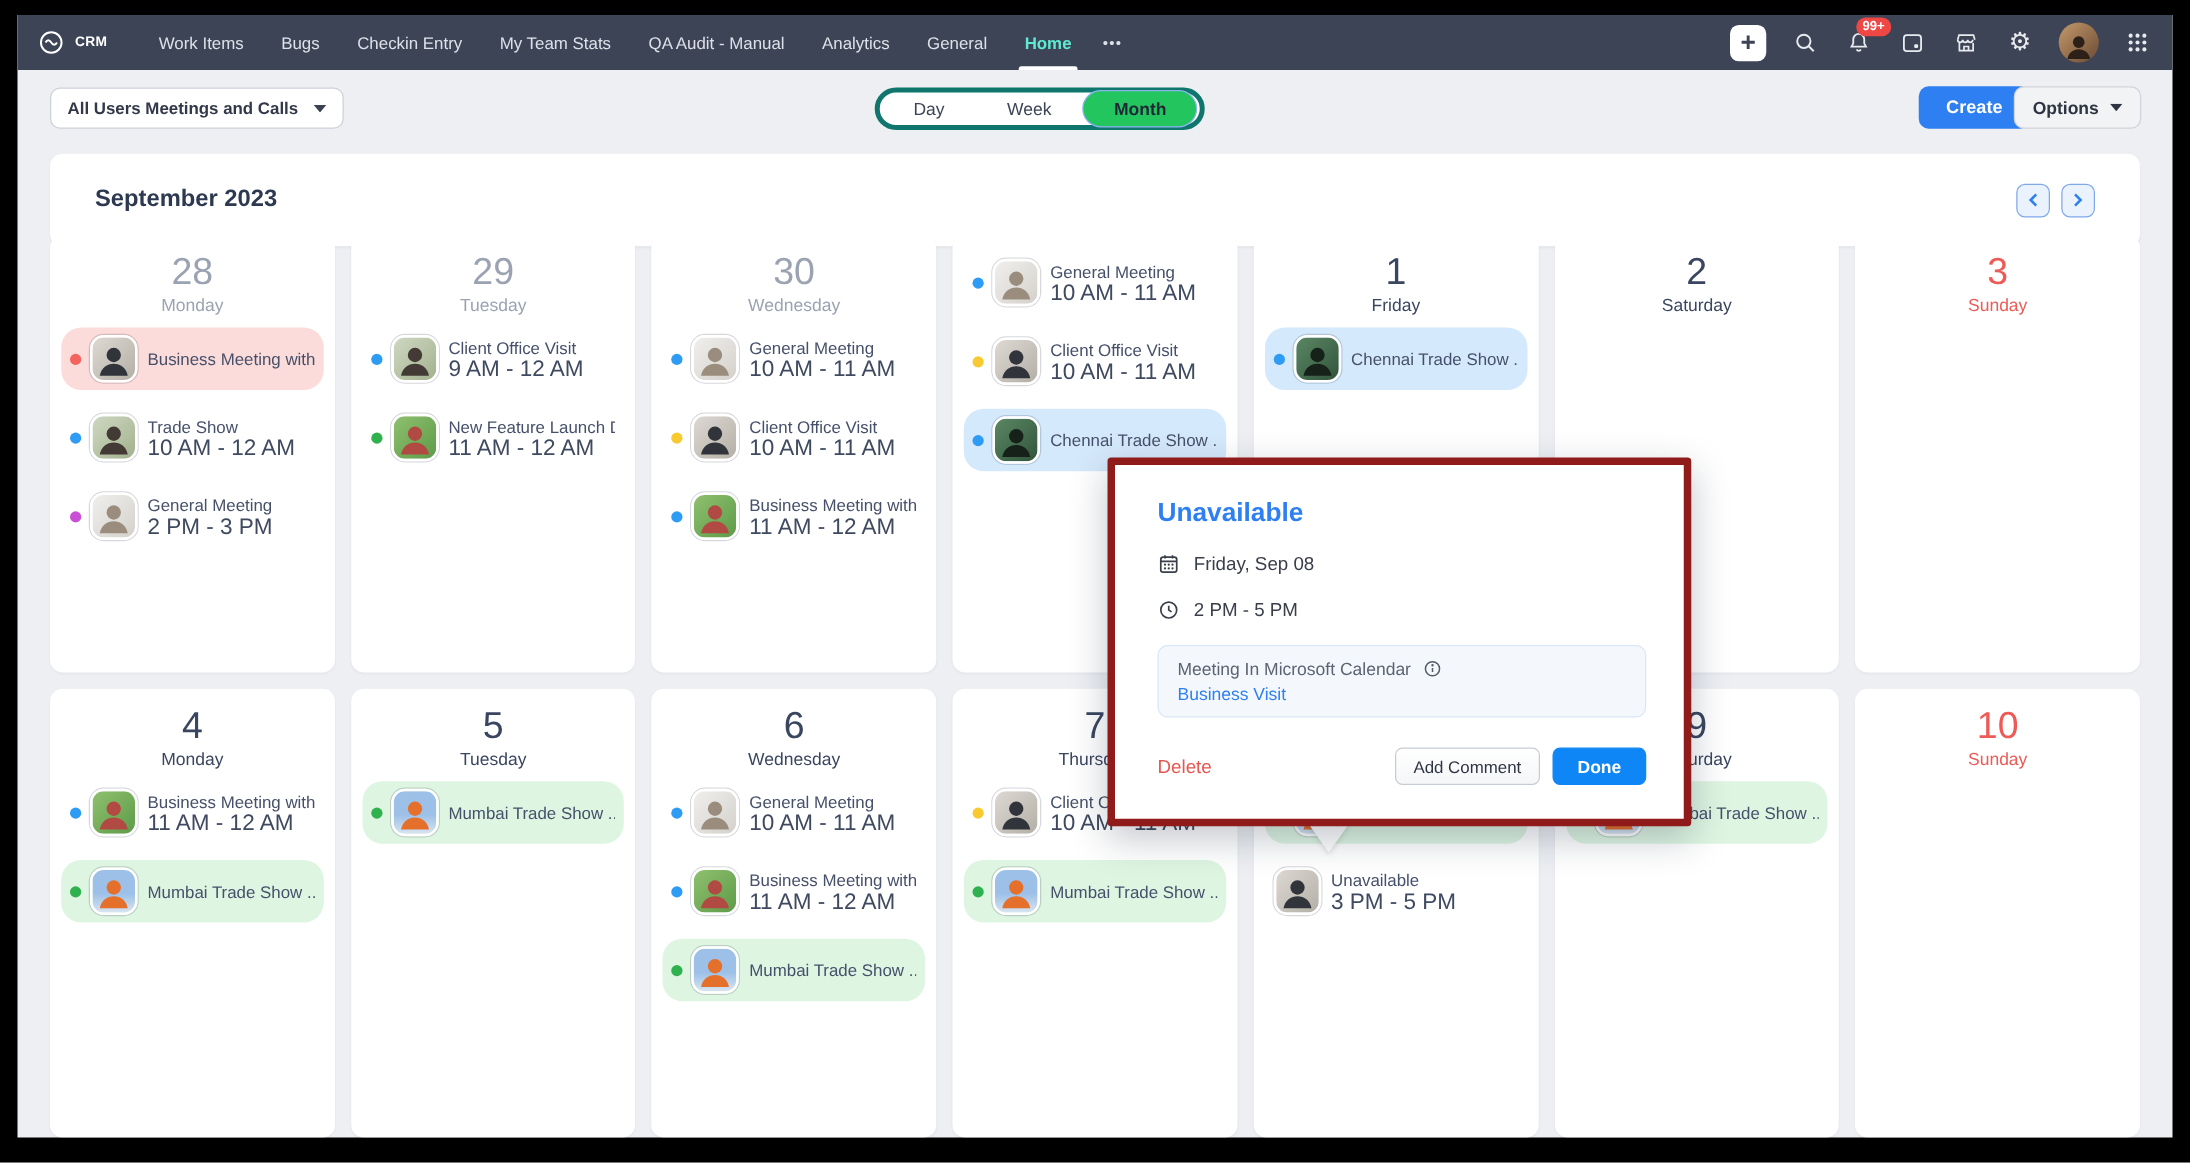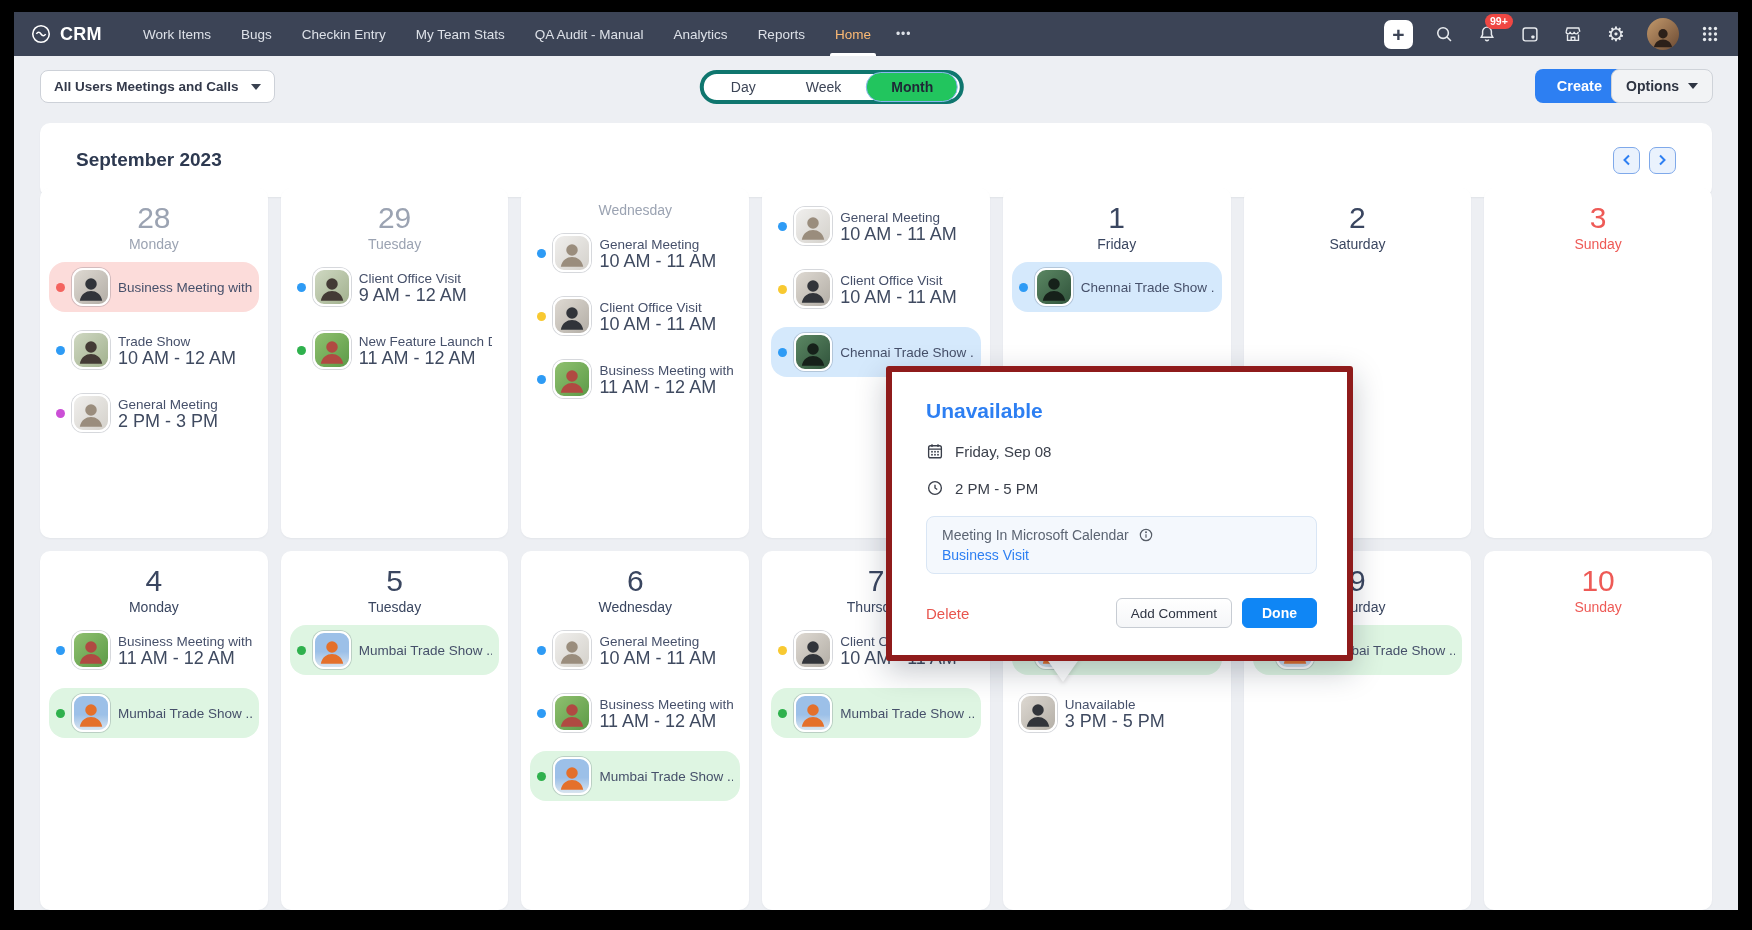--- a/index.html
+++ b/index.html
@@ -16,27 +16,27 @@
   }
 
   
   .navbar {
     position:absolute; top:0; left:0; right:0; height:44px;
     background:#3c4456; display:flex; align-items:center; padding:0 16px;
     color:#e8eaee;
   }
   .brand { display:flex; align-items:center; gap:8px; margin-right:26px; }
   .brand .logo { width:22px; height:22px; }
-  .brand-name { font-size:18px; font-weight:700; color:#fff; letter-spacing:.3px; }
+  .brand-name { font-size:11px; font-weight:700; color:#fff; letter-spacing:.3px; }
   .nav-items { display:flex; align-items:center; height:100%; }
   .nav-item {
     padding:0 15px; font-size:13.5px; color:#dde1e8; height:100%;
     display:flex; align-items:center; cursor:pointer; position:relative; white-space:nowrap;
   }
-  .nav-item.active { color:#fdba74; font-weight:400; }
+  .nav-item.active { color:#5eead4; font-weight:700; }
   .nav-item.active::after {
     content:""; position:absolute; left:10px; right:10px; bottom:0; height:3px;
     background:#fff; border-radius:2px 2px 0 0;
   }
   .nav-overflow { font-size:12px; letter-spacing:1px; padding:0 10px; cursor:pointer; color:#dde1e8;}
   .nav-right { margin-left:auto; display:flex; align-items:center; gap:19px; }
   .icon-btn { position:relative; width:24px; height:24px; display:flex; align-items:center; justify-content:center; cursor:pointer; }
   .icon-btn svg { display:block; }
   .plus-btn {
     width:29px; height:29px; background:#fff; border-radius:7px;
@@ -189,21 +189,21 @@
       </svg>
       <span class="brand-name">CRM</span>
     </div>
     <div class="nav-items">
         <div class="nav-item">Work Items</div>
         <div class="nav-item">Bugs</div>
         <div class="nav-item">Checkin Entry</div>
         <div class="nav-item">My Team Stats</div>
         <div class="nav-item">QA Audit - Manual</div>
         <div class="nav-item">Analytics</div>
-        <div class="nav-item">Reports</div>
+        <div class="nav-item">General</div>
         <div class="nav-item active">Home</div>
       </div>
     <div class="nav-overflow">•••</div>
     <div class="nav-right">
       <div class="plus-btn">+</div>
       <div class="icon-btn">
         <svg width="22" height="22" viewBox="0 0 24 24" fill="none" stroke="#e7eaee" stroke-width="1.7">
           <circle cx="11" cy="11" r="5.8"></circle>
             <path d="M15.3 15.3L19.6 19.6"></path>
         </svg>
@@ -362,20 +362,21 @@
               </svg>
             </div>
             <div class="ev-text">
               <div class="ev-title">New Feature Launch Dis...</div>
               <div class="ev-time">11 AM - 12 AM</div>
             </div>
           </div>
         </div>
         <div class="day-cell tone-muted">
           <div class="day-head">
+            <span class="day-num">30</span>
             <span class="day-wd">Wednesday</span>
           </div>
           <div class="event">
             <span class="dot dot-blue"></span>
             <div class="avatar av-scarf">
               <svg viewBox="0 0 24 24" fill="currentColor">
                 <circle cx="12" cy="9" r="4.3"></circle>
                 <path d="M3.6 21.5c.9-4.7 4.4-7.2 8.4-7.2s7.5 2.5 8.4 7.2z"></path>
               </svg>
             </div>

